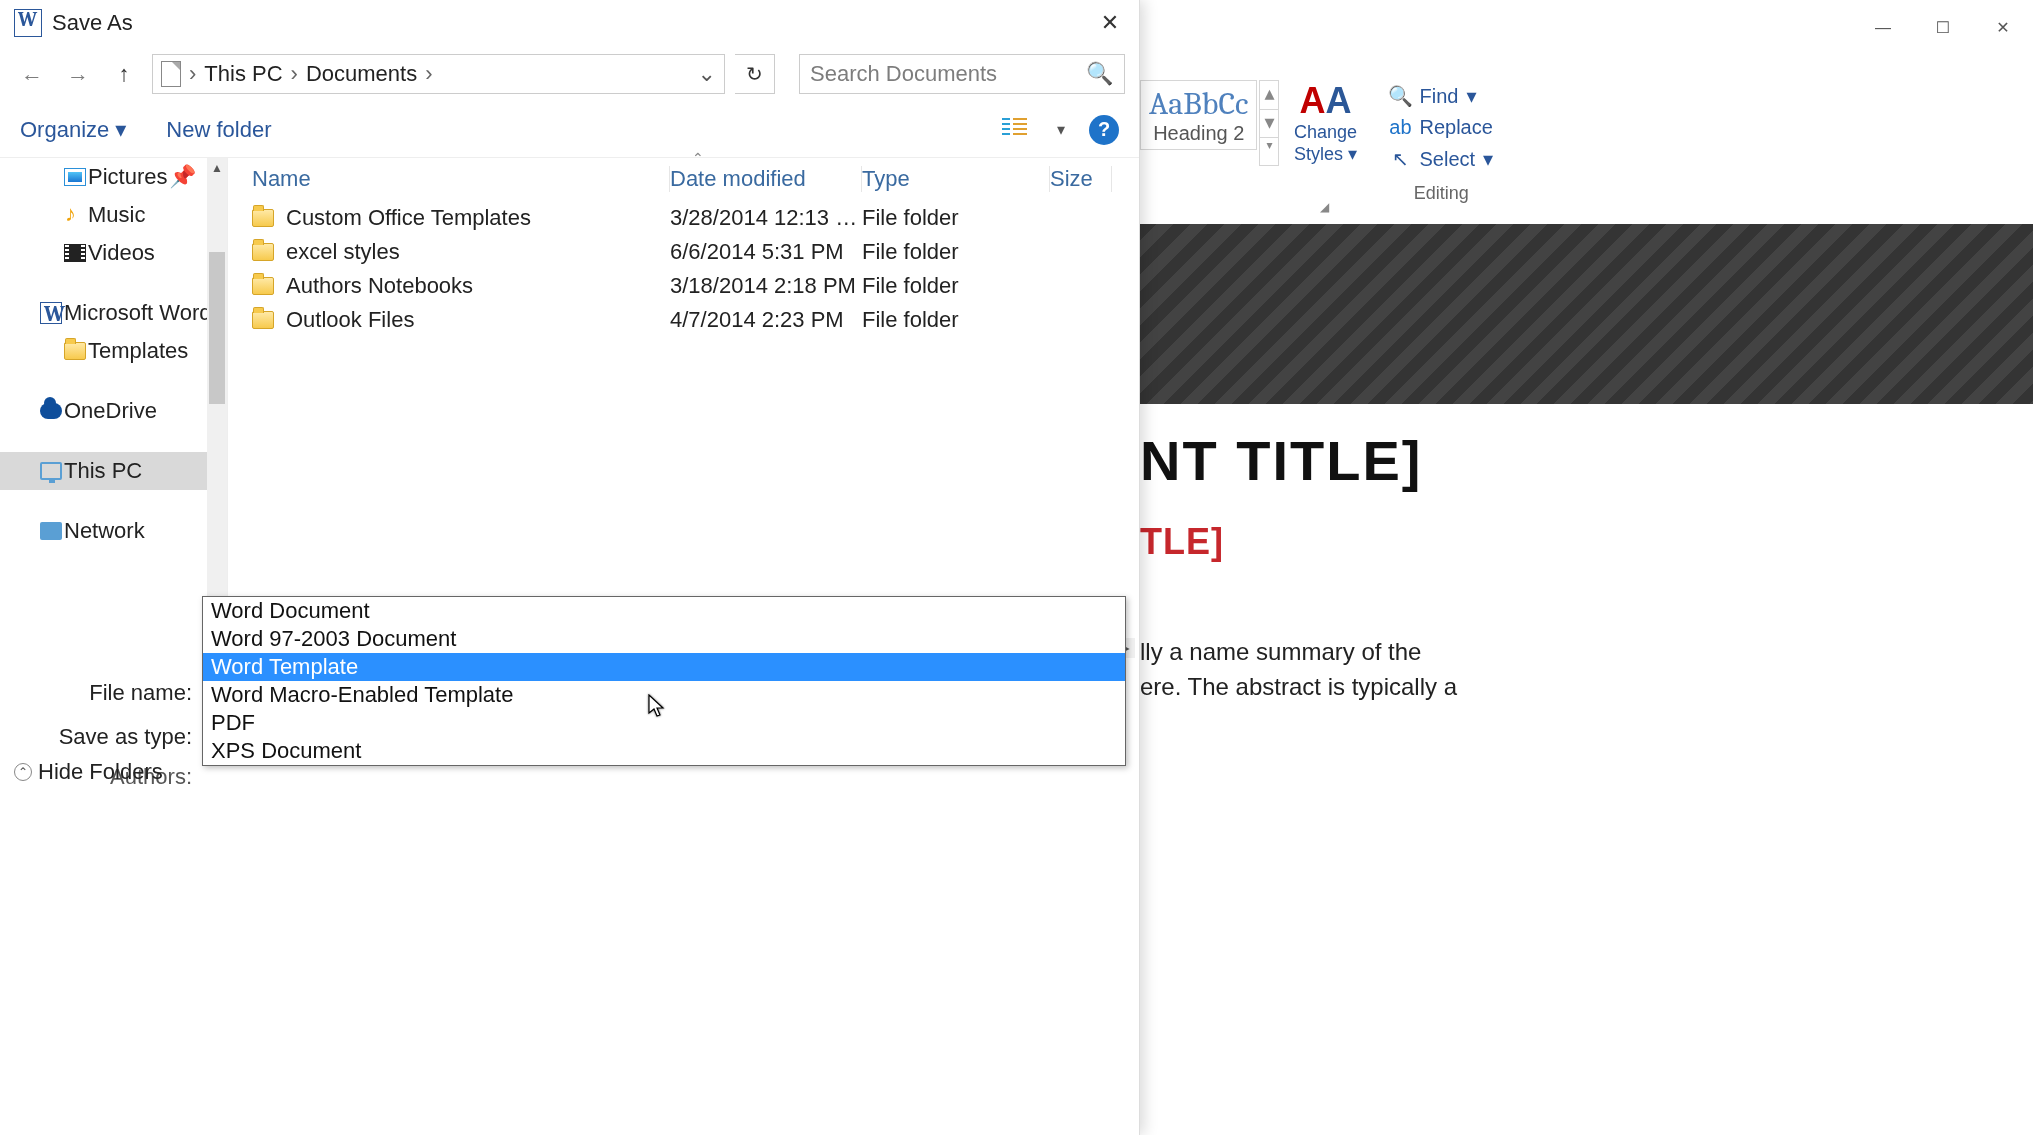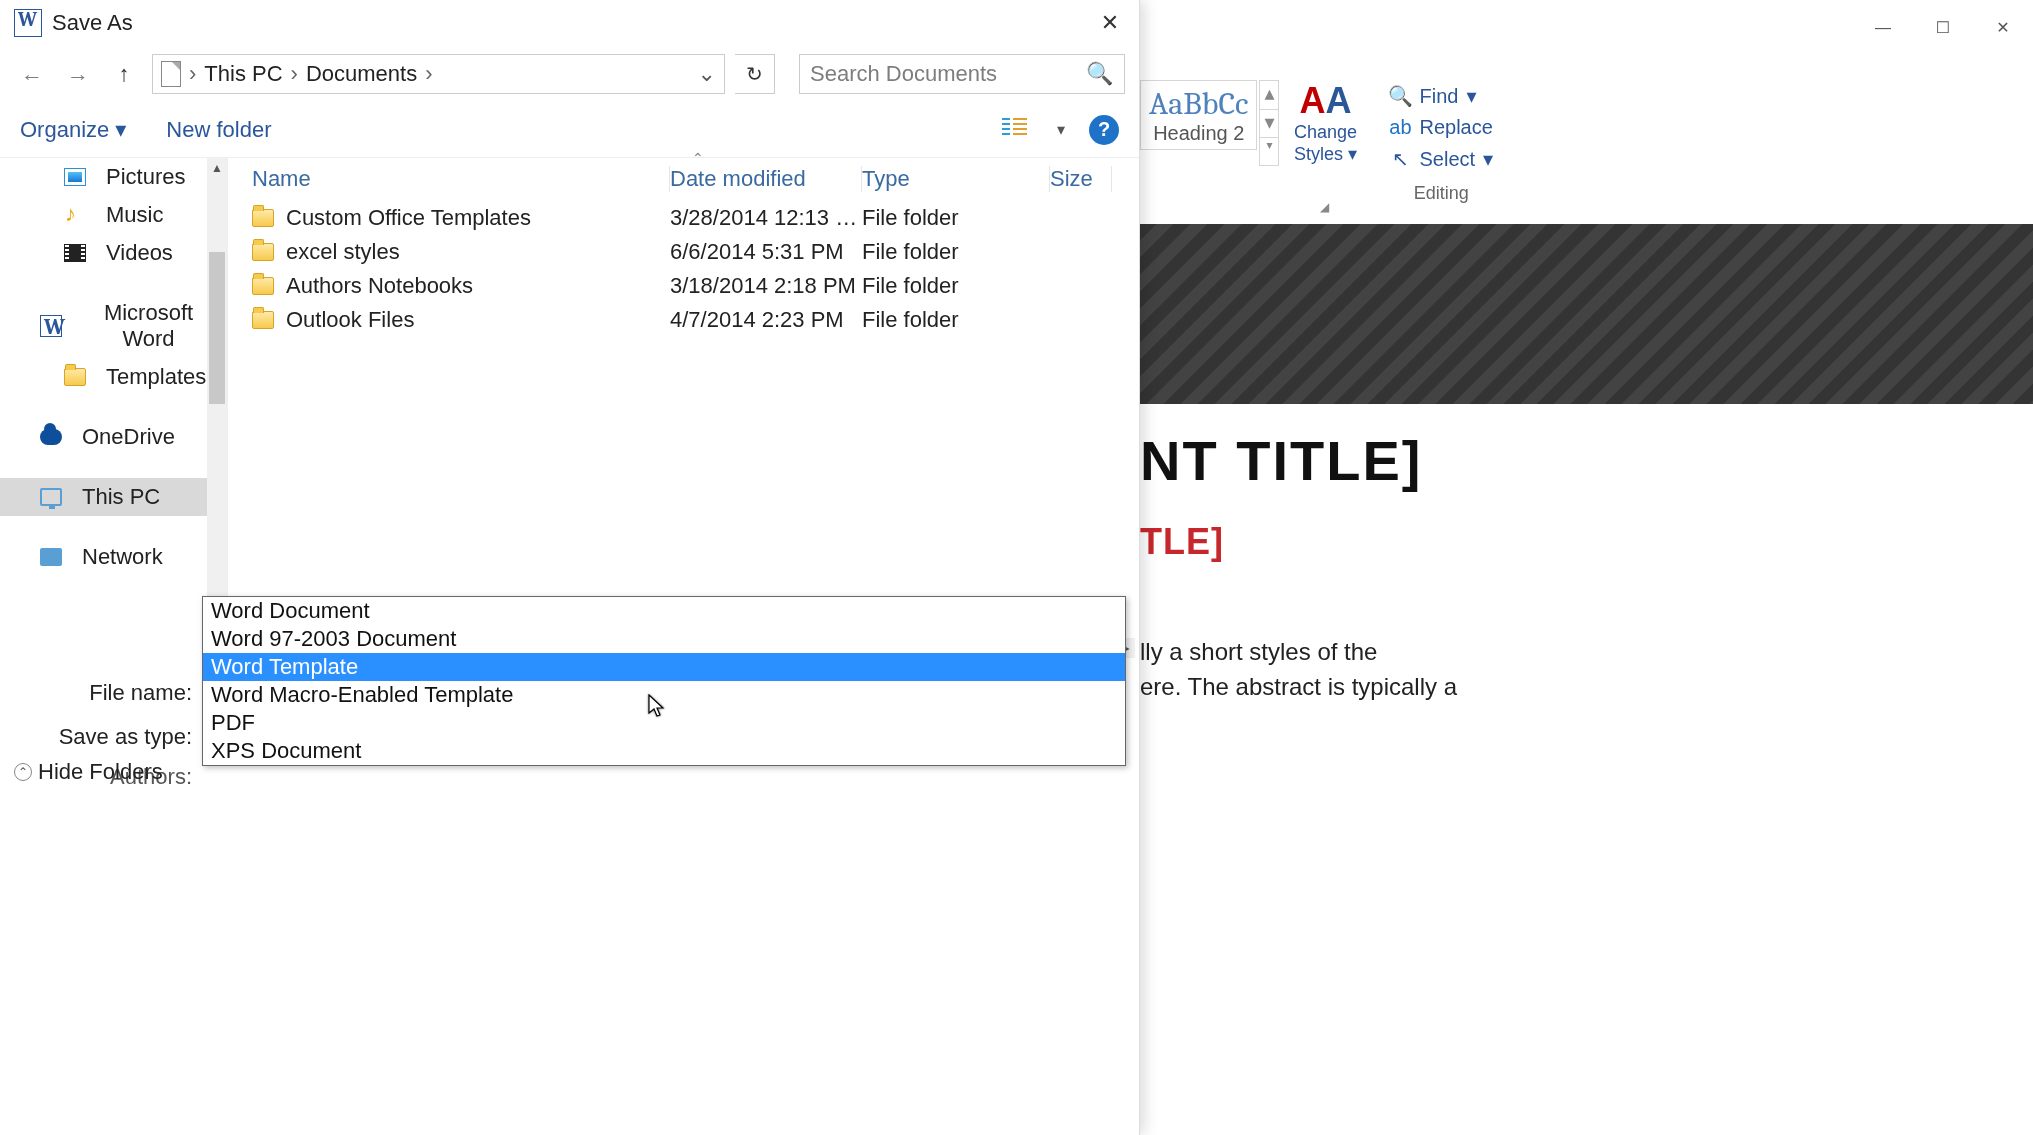--- a/index.html
+++ b/index.html
@@ -55,21 +55,21 @@
 .toolbar .view-ico { width:32px; height:28px; }
 .toolbar .view-ico svg { width:100%; height:100%; }
 .toolbar .help { width:30px; height:30px; border-radius:50%; background:#1e73c9; color:#fff; display:flex; align-items:center; justify-content:center; font-weight:bold; font-size:20px; }
 
 .body { display:flex; height:500px; }
 .sidebar { width:228px; border-right:1px solid #eee; height:100%; overflow:hidden; position:relative; }
 .side-scroll { position:absolute; right:0; top:0; width:20px; height:100%; background:#f0f0f0; }
 .side-scroll .thumb { position:absolute; left:2px; top:94px; width:16px; height:152px; background:#c8c8c8; }
 .side-scroll .arrow { position:absolute; left:0; width:20px; height:20px; display:flex; align-items:center; justify-content:center; color:#555; font-size:12px; }
 .side-scroll .arrow.top { top:0; } .side-scroll .arrow.bot { bottom:0; }
-.tree-item { display:flex; align-items:center; gap:20px; padding:6px 12px 6px 40px; font-size:22px; color:#222;text-align:center; }
+.tree-item { display:flex; align-items:center; gap:2px; padding:6px 12px 6px 40px; font-size:22px; color:#222; }
 .tree-item.l2 { padding-left:64px; }
 .tree-item.sel { background:#d9d9d9; }
 .tree-item .ico { width:22px; height:22px; display:inline-flex; align-items:center; justify-content:center; }
 .tree-item .pin { margin-left:auto; color:#6a6a6a; padding-right:26px; }
 .folder-ico { width:22px; height:18px; background:linear-gradient(#ffe9a6,#f7ca4d); border:1px solid #d6a528; border-radius:2px; position:relative; }
 .folder-ico::before { content:""; position:absolute; left:0; top:-5px; width:9px; height:5px; background:#f7ca4d; border:1px solid #d6a528; border-bottom:none; border-radius:2px 2px 0 0; }
 .pic-ico { width:22px; height:18px; background:#fff; border:1px solid #2b90d9; position:relative; }
 .pic-ico::after { content:""; position:absolute; left:3px; top:3px; width:14px; height:10px; background:linear-gradient(#4fc3f7,#1976d2); }
 .vid-ico { width:22px; height:18px; background:#222; border:1px solid #222; position:relative; }
 .vid-ico::before,.vid-ico::after { content:""; position:absolute; top:0; width:4px; height:100%; background:repeating-linear-gradient(#fff 0 2px,#222 2px 4px); }
@@ -157,21 +157,21 @@
     </div>
   </div>
   <div style="position:absolute; left:1320px; top:200px; font-size:12px; color:#888;">◢</div>
 
   <div class="doc-area">
     <div class="doc-image"></div>
     <div class="doc-content">
       <div class="doc-title">NT TITLE]</div>
       <div class="doc-subtitle">TLE]</div>
       <div class="doc-body">
-        <span>lly a short styles of the</span><br>
+        <span>lly a name summary of the</span><br>
         <span>ere. The abstract is typically a</span>
       </div>
     </div>
   </div>
 </div>
 
 <div class="dialog">
 
   <div class="titlebar">
     <span class="word-ico"></span>

